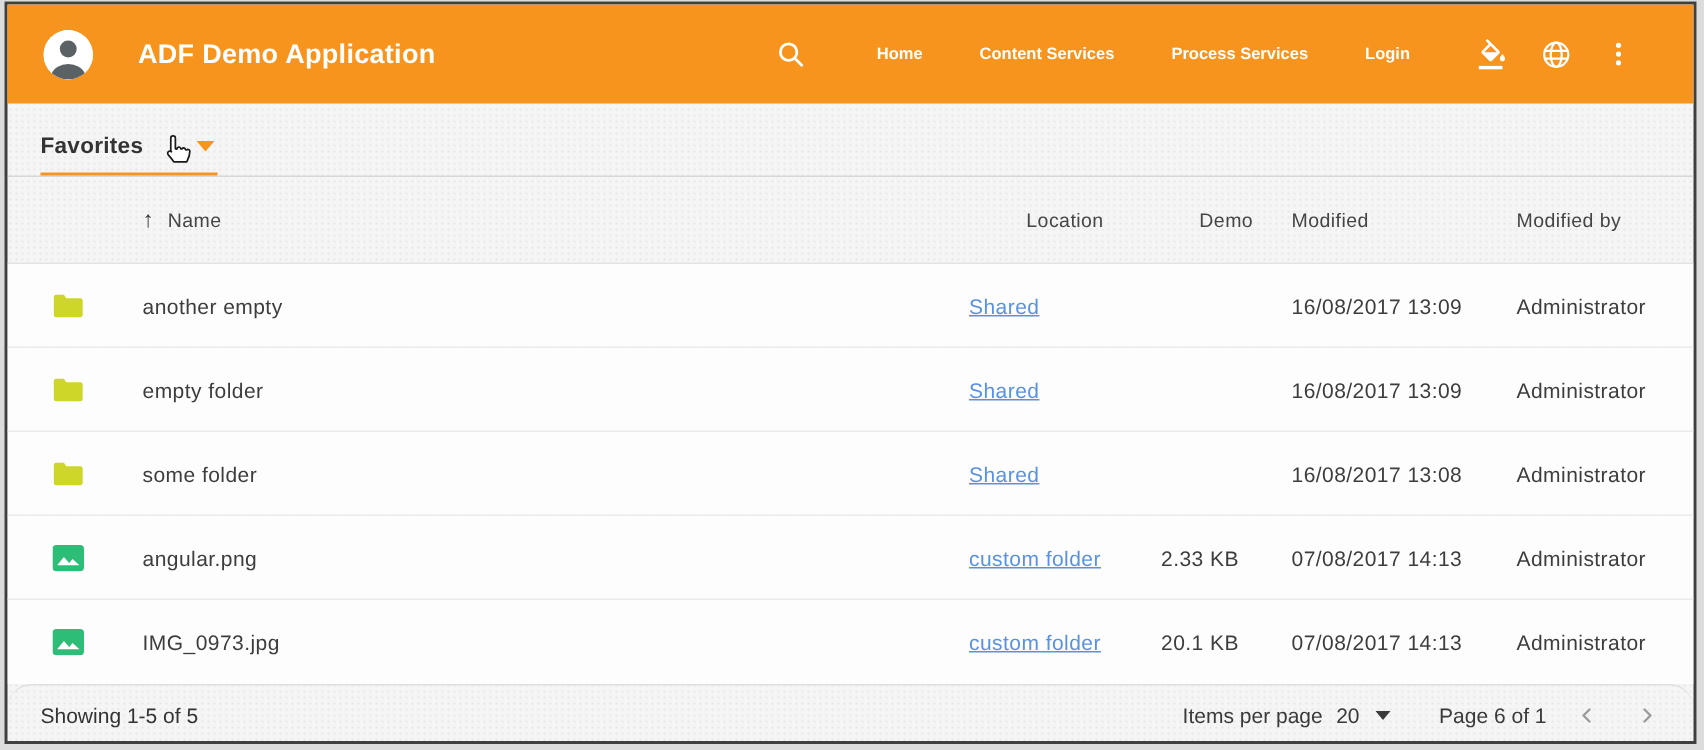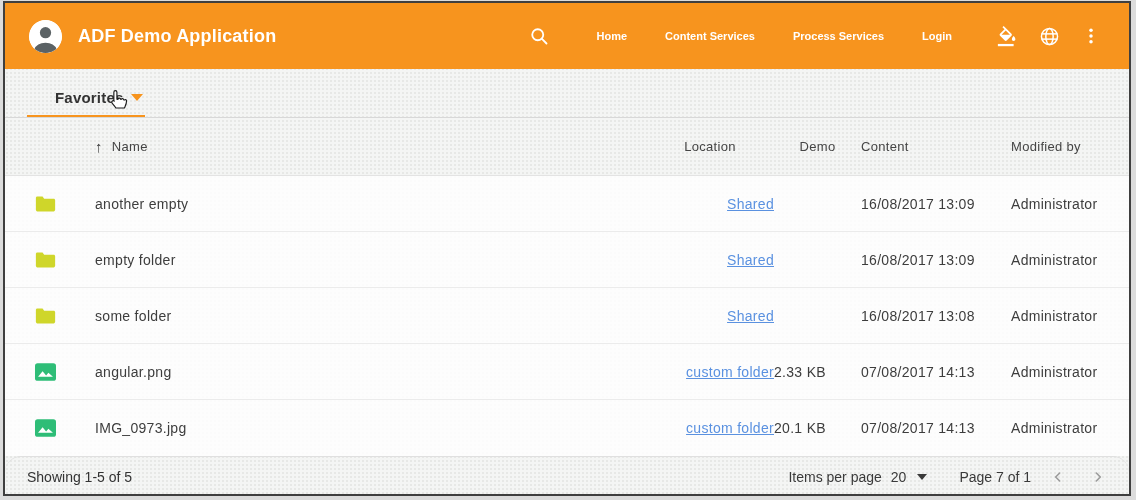--- a/index.html
+++ b/index.html
@@ -8,53 +8,53 @@
     position:absolute; top:1px; left:3px; width:1128px; height:495px;
     border:2px solid #3f3f3f; background-color:#f4f5f4;
     background-image: radial-gradient(#e7e8e6 1px, rgba(0,0,0,0) 1px);
     background-size:4px 4px;
     display:flex; flex-direction:column; overflow:hidden;
   }
 
   
   .hdr {
     height:66px; flex:0 0 66px; background:#f7941e; display:flex; align-items:center;
-    padding:0 26px 0 24px; color:#fff;
+    padding:0 38px 0 24px; color:#fff;gap:14px;
   }
   .avatar { width:33px; height:33px; border-radius:50%; background:#fff; overflow:hidden; flex:0 0 33px; }
   .hdr-title { font-size:18px; font-weight:700; margin-left:16px; letter-spacing:.2px; white-space:nowrap; }
   .hdr-spacer { flex:1; }
   .hdr-right { display:flex; align-items:center; gap:0; }
   .icon-btn { display:flex; align-items:center; justify-content:center; width:24px; height:28px; cursor:pointer; }
   .search-btn { margin-right:26px; }
   .nav-link { font-size:11px; font-weight:700; color:#fff; margin:0 19px; cursor:pointer; white-space:nowrap; }
   .theme-btn { margin-left:24px; display:flex; flex-direction:column; align-items:center; }
   .globe-btn { margin-left:18px; }
   .more-btn  { margin-left:18px; }
 
   
   .toolbar { height:49px; flex:0 0 49px; border-bottom:1px solid #d8d8d8; position:relative; display:flex; align-items:flex-end; padding-left:22px; }
   .fav-tab { display:flex; align-items:center; border-bottom:2px solid #f7941e; padding:0 0 9px 0; width:118px; cursor:pointer; }
-  .fav-label { font-size:15px; font-weight:700; color:#333; letter-spacing:.2px;margin-left:28px; }
+  .fav-label { font-size:15px; font-weight:700; color:#333; letter-spacing:.2px; }
   .fav-caret { margin-left:auto; margin-right:2px; width:0; height:0; border-left:6px solid transparent; border-right:6px solid transparent; border-top:7px solid #f7941e; }
   .cursor-hand { position:absolute; left:101px; top:20px; width:23px; height:27px; }
 
   
   .tbl { flex:1; display:flex; flex-direction:column; }
   .trow, .thead {
     display:flex; align-items:center; padding-left:30px; padding-right:6px;
     font-size:14px; color:#3d3d3d; letter-spacing:.3px;
   }
   .thead { height:58px; flex:0 0 58px; border-bottom:1px solid #e3e3e3; font-size:13px; color:#454545; }
   .trow  { height:56px; flex:0 0 56px; background:rgba(255,255,255,.82); border-bottom:1px solid #ebebeb; }
   .trow:last-of-type { border-bottom:none; }
   .c-icon { width:60px; flex:0 0 60px; display:flex; align-items:center; }
   .c-icon svg { width:21px; height:18px; }
   .c-name { flex:1 1 auto; min-width:0; }
-  .c-loc  { width:128px; flex:0 0 128px;text-align:right; }
+  .c-loc  { width:128px; flex:0 0 128px; }
   .c-size { width:87px;  flex:0 0 87px; }
   .c-mod  { width:150px; flex:0 0 150px; }
   .c-by   { width:112px; flex:0 0 112px; }
   .thead .c-loc, .thead .c-size { text-align:center; }
   .thead .c-name { display:flex; align-items:center; gap:9px; cursor:pointer; }
   .sort { font-size:15px; color:#3d3d3d; }
   a.loc-link { color:#5a91e0; text-decoration:underline; cursor:pointer; }
 
   
   .ftr { flex:1; min-height:40px; border-top:1px solid #e0e0e0; display:flex; align-items:center; padding:0 18px 0 22px; font-size:14px; color:#333;border-radius:16px; }
@@ -127,21 +127,21 @@
 
   <div class="tbl">
     <div class="thead">
       <span class="c-icon"></span>
       <span class="c-name">
         <span class="sort">↑</span>
         <span>Name</span>
       </span>
       <span class="c-loc">Location</span>
       <span class="c-size">Demo</span>
-      <span class="c-mod">Content</span>
+      <span class="c-mod">Modified</span>
       <span class="c-by">Modified by</span>
     </div>
 
     <div class="trow">
       <span class="c-icon">
           <svg viewBox="0 0 24 20">
             <path d="M1 3.2C1 2.2 1.7 1.4 2.6 1.4h6l1.9 2.6h10.9c.9 0 1.6.8 1.6 1.8v10.9c0 1-.7 1.8-1.6 1.8H2.6c-.9 0-1.6-.8-1.6-1.8V3.2z" fill="#cfd62a"></path>
           </svg>
         </span>
       <span class="c-name">another empty</span>
@@ -207,21 +207,21 @@
   </div>
 
   <div class="ftr">
     <span>Showing 1-5 of 5</span>
     <span class="ftr-spacer"></span>
     <div class="ipp">
       <span>Items per page</span>
       <span>20</span>
       <span class="ipp-caret"></span>
     </div>
-    <span class="page-status">Page 7 of 1</span>
+    <span class="page-status">Page 6 of 1</span>
     <div class="pg-btn">
       <svg viewBox="0 0 24 24" fill="none" stroke="#9b9b9b" stroke-width="2.4" stroke-linecap="round" stroke-linejoin="round">
           <polyline points="14.5,6 8.5,12 14.5,18"></polyline>
         </svg>
     </div>
     <div class="pg-btn">
       <svg viewBox="0 0 24 24" fill="none" stroke="#9b9b9b" stroke-width="2.4" stroke-linecap="round" stroke-linejoin="round">
           <polyline points="9.5,6 15.5,12 9.5,18"></polyline>
         </svg>
     </div>

